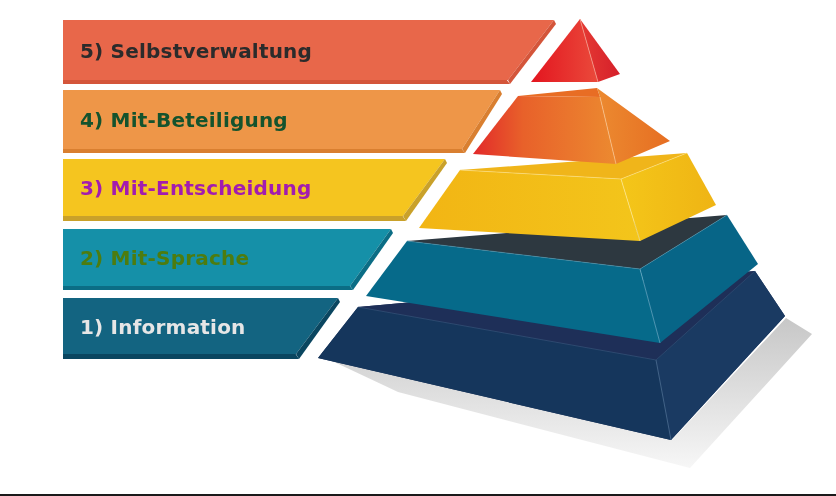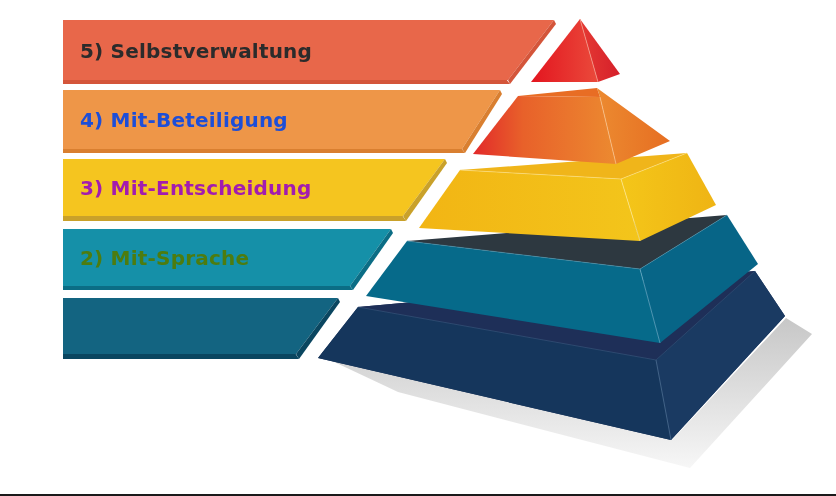--- a/index.html
+++ b/index.html
@@ -141,18 +141,19 @@
       <polygon points="391,229 393,233 353,290 350,286" fill="#0b6d85"></polygon>
     </g>
     <g>
       <polygon points="63,353 295,353 299,359 63,359" fill="#0a4660"></polygon>
       <polygon points="63,298 338,298 296,354 63,354" fill="#136481"></polygon>
       <polygon points="338,298 340,302 299,359 296,354" fill="#0a4660"></polygon>
     </g>
   </svg>
 
   <div class="label" style="top:41px;color:#2b2b2b;">5) Selbstverwaltung</div>
-  <div class="label" style="top:110px;color:#1d4ed8;">4) Mit-Beteiligung</div>
+  <div class="label" style="top:110px;color:#14532d;">4) Mit-Beteiligung</div>
   <div class="label" style="top:178px;color:#a21caf;">3) Mit-Entscheidung</div>
   <div class="label" style="top:248px;color:#4d7c0f;text-align:right;">2) Mit-Sprache</div>
+  <div class="label" style="top:317px;color:#e6e6e6;">1) Information</div>
 
   <div class="bottom-rule"></div>
 </div>
 
 </body></html>

